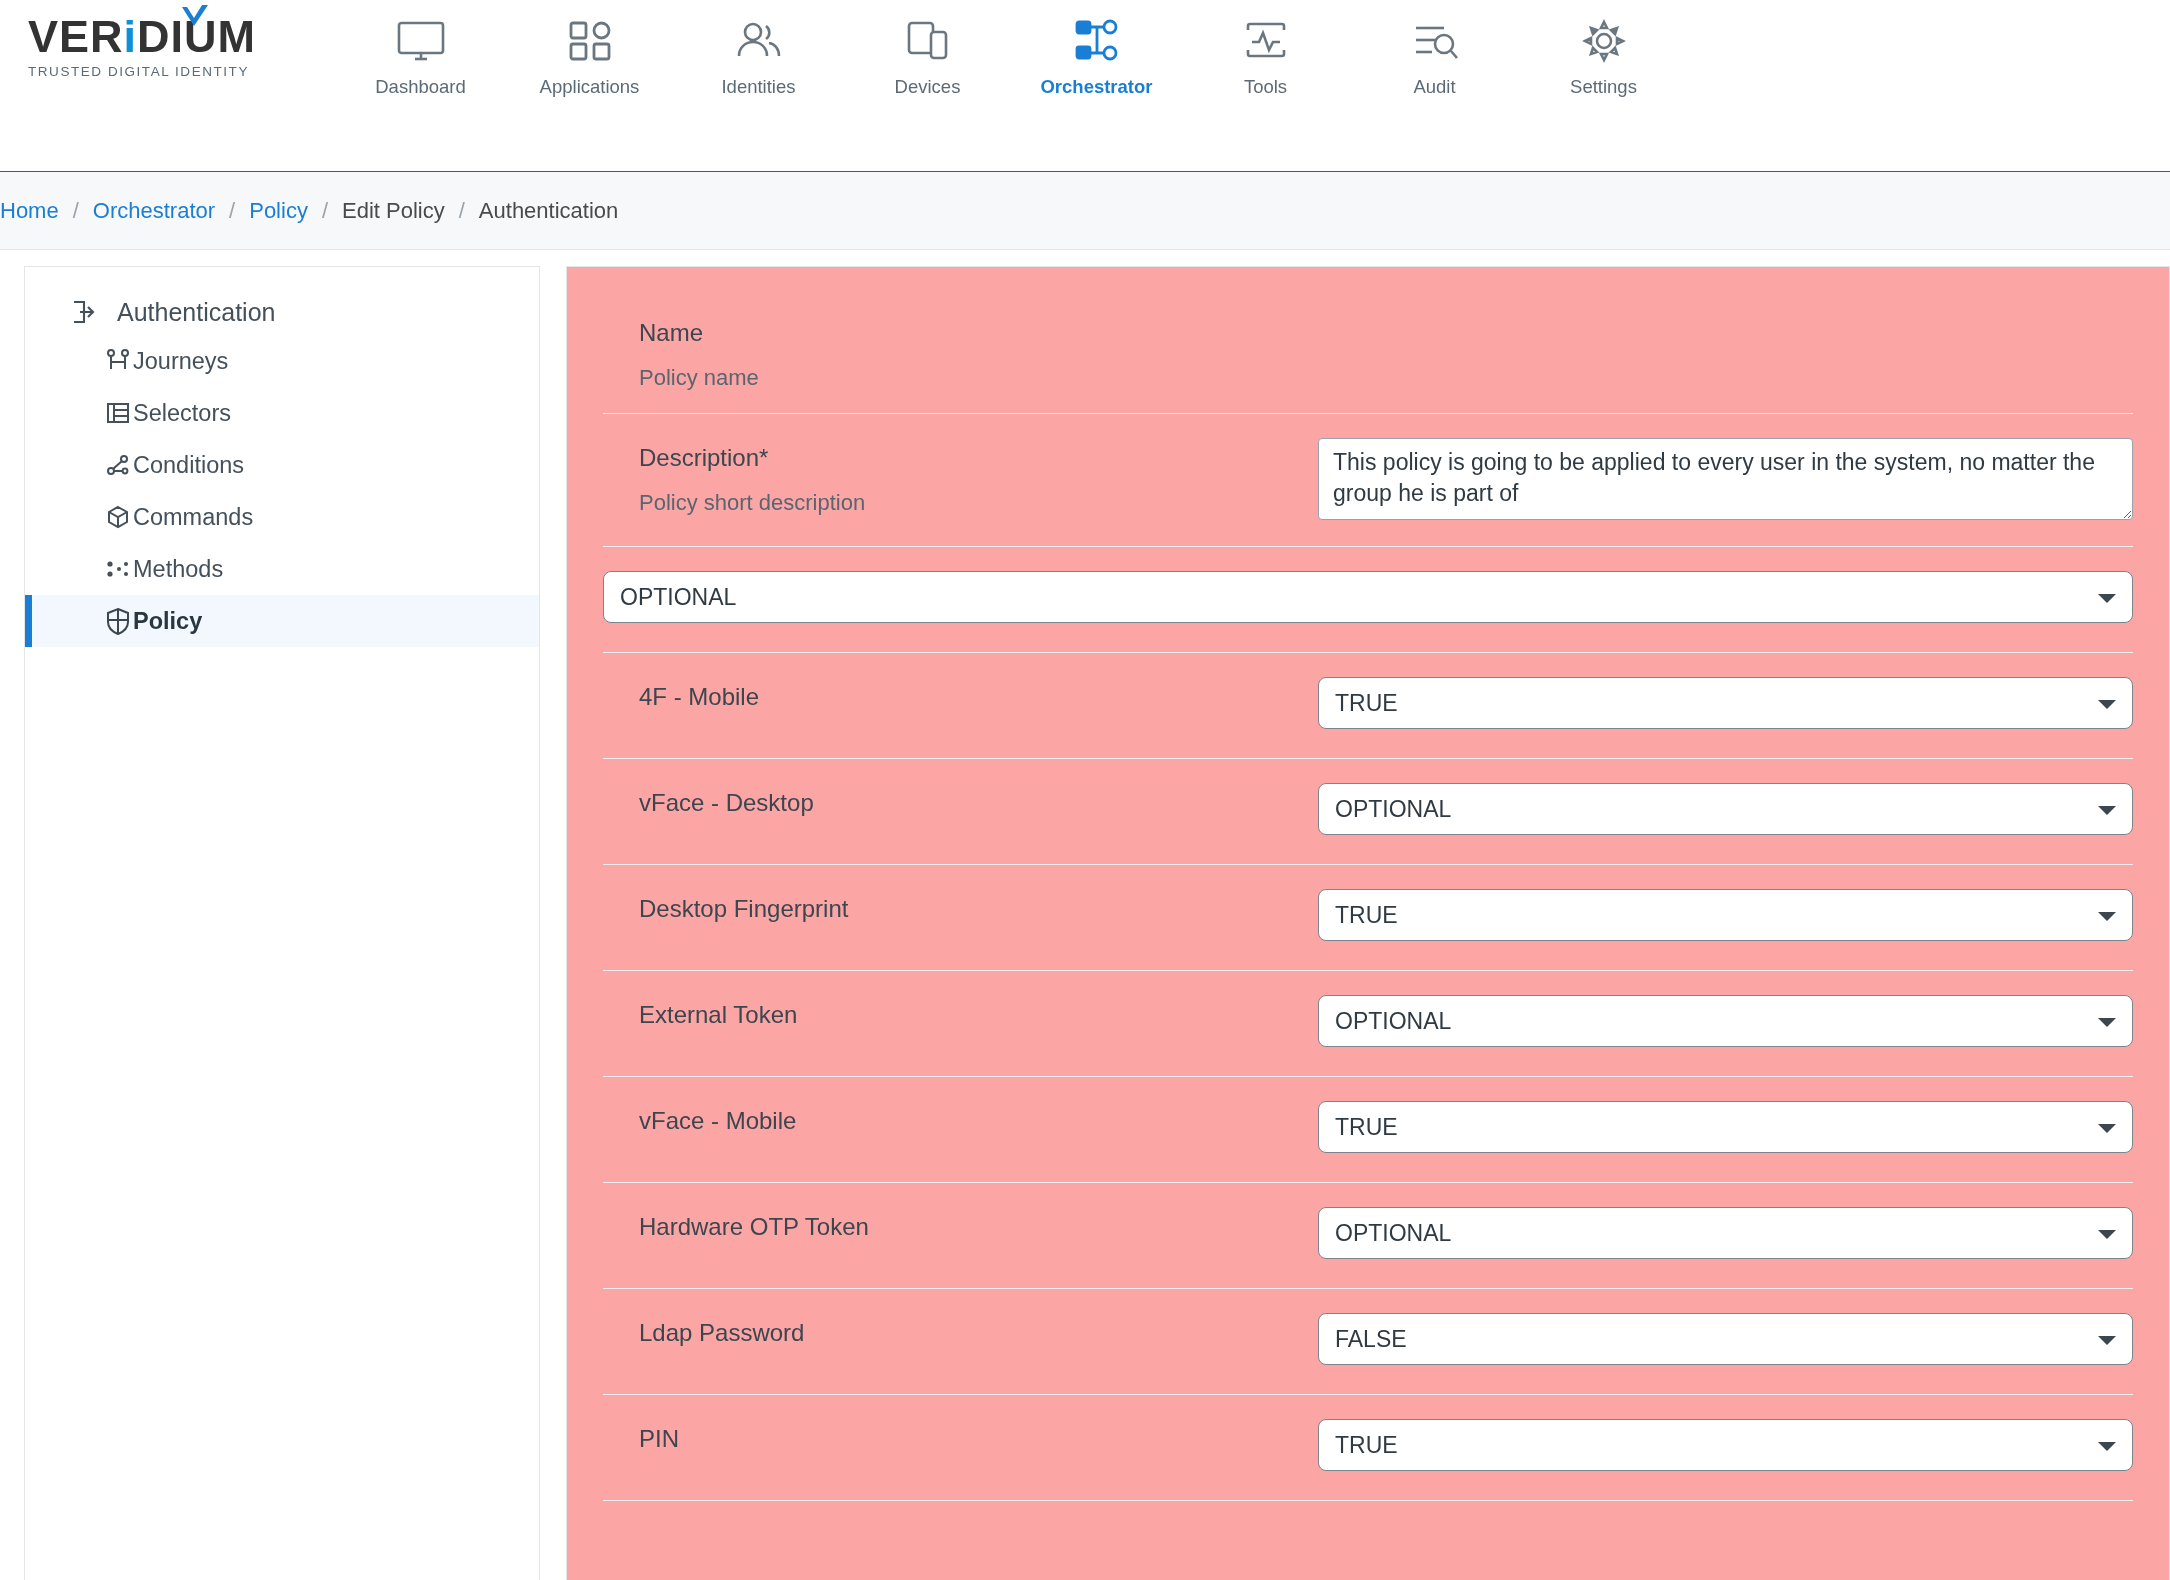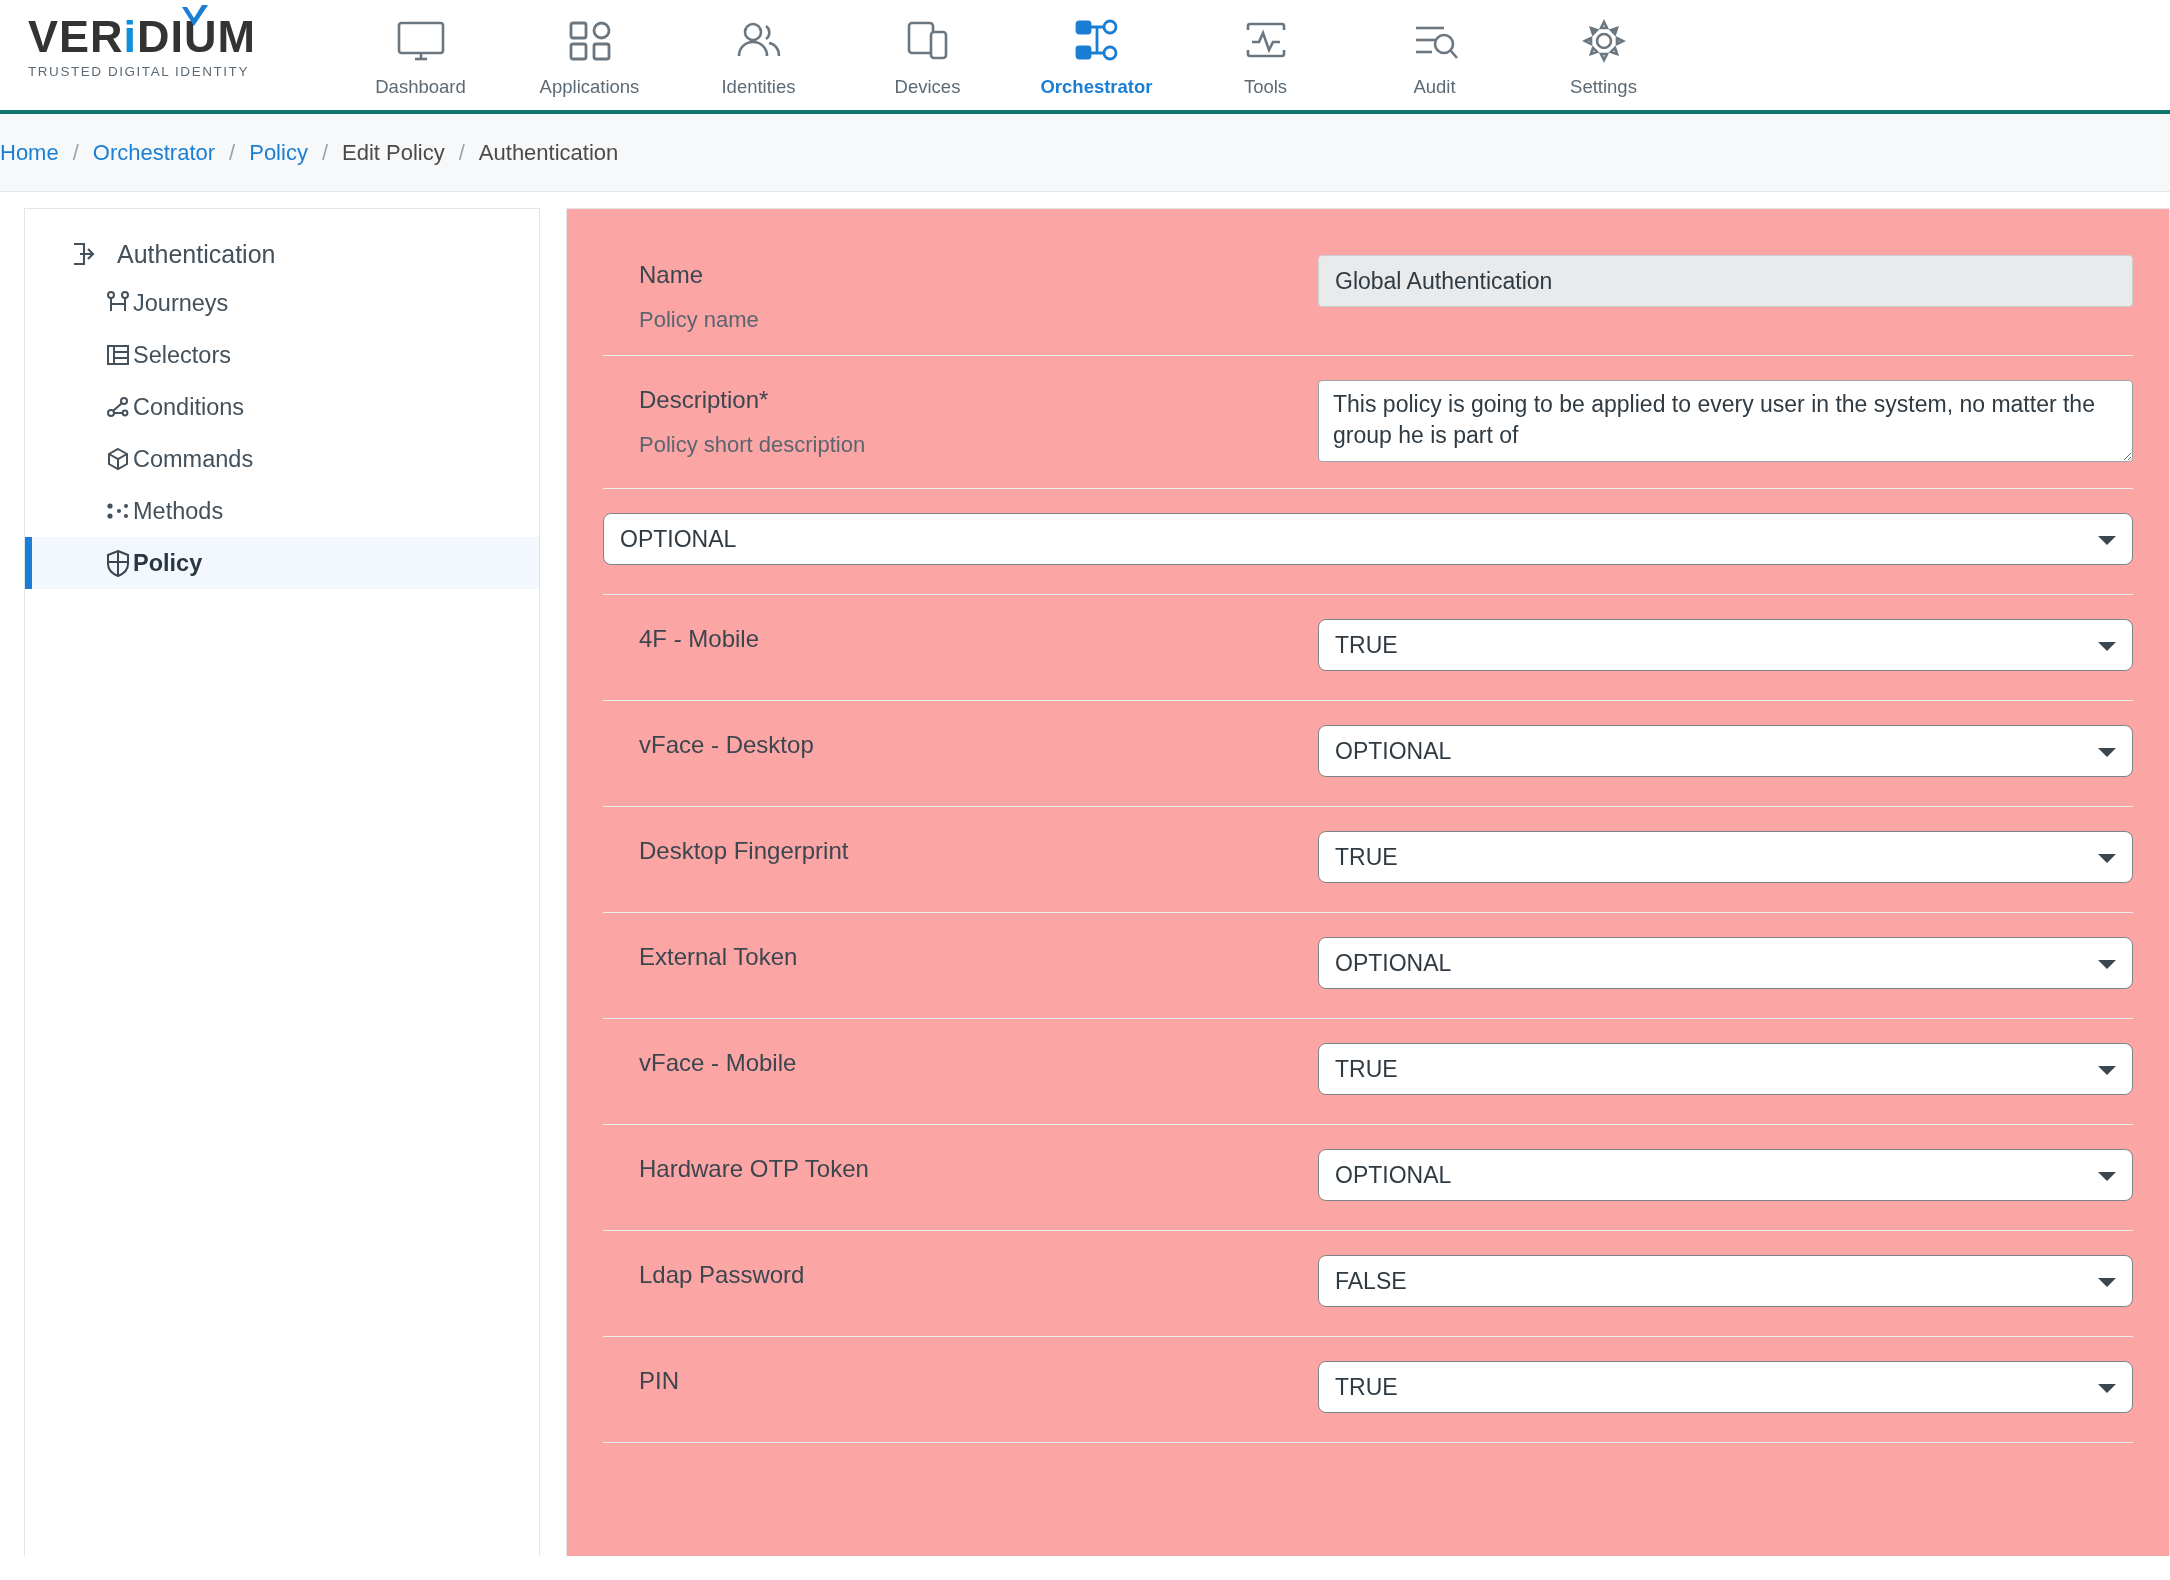--- a/index.html
+++ b/index.html
@@ -9,23 +9,23 @@
     background: #ffffff;
     font-family: "Liberation Sans", sans-serif;
     color: #3b3b3b;
     overflow: hidden;
   }
 
   
   .topnav {
     display: flex;
     align-items: flex-start;
-    height: 114px;
+    height: 172px;
     background: #ffffff;
-    border-bottom: 4px solid #0f766e;
+    border-bottom: 1px solid #0f766e;
     padding-left: 28px;
   }
   .logo-wrap {
     width: 330px;
     padding-top: 14px;
     flex: 0 0 330px;
   }
   .logo-main {
     font-size: 45px;
     font-weight: 700;
@@ -426,23 +426,20 @@
 
   </div>
 
   <div class="content">
 
     <div class="frow">
       <div class="flabel">
         <div class="ltitle">Name</div>
         <div class="lsub">Policy name</div>
       </div>
-      <div class="fctl">
-        <input class="txt" type="text" value="Global Authentication" style="">
-      </div>
     </div>
 
     <div class="frow">
       <div class="flabel">
         <div class="ltitle">Description*</div>
         <div class="lsub">Policy short description</div>
       </div>
       <div class="fctl">
         <textarea class="ta" style="">This policy is going to be applied to every user in the system, no matter the group he is part of</textarea>
       </div>

